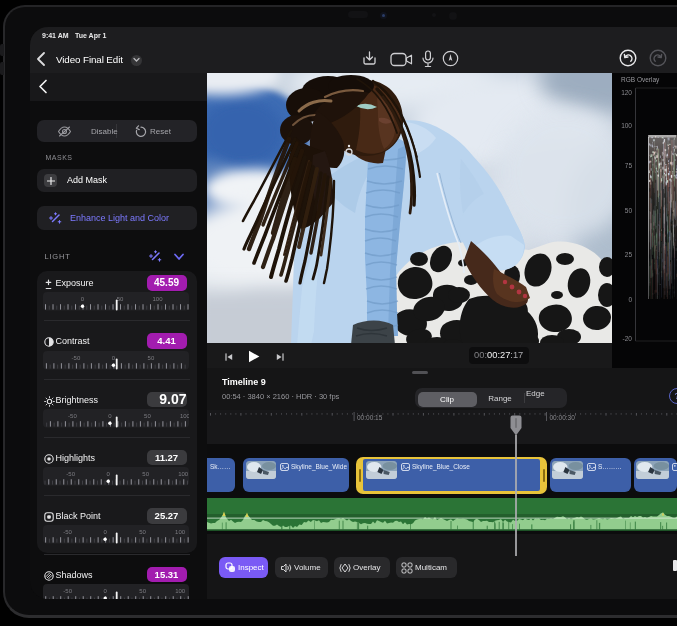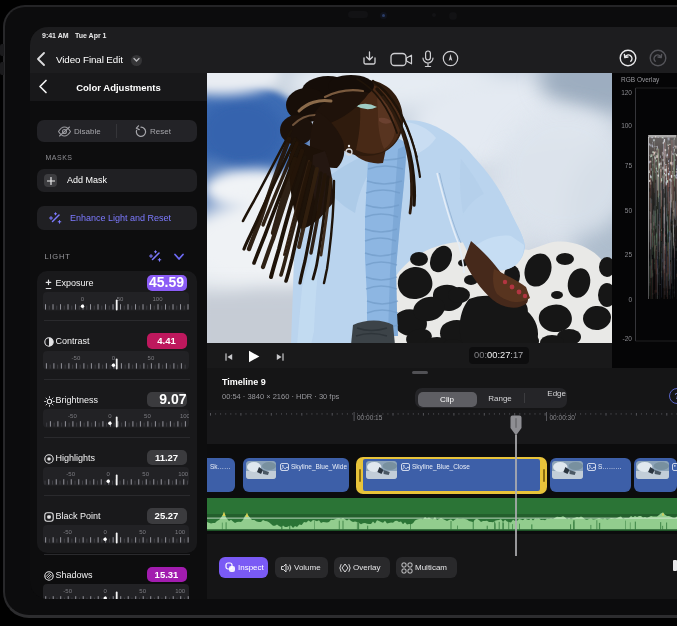--- a/index.html
+++ b/index.html
@@ -62,64 +62,63 @@
 <svg class="abs" style="left:619px;top:22px" width="18" height="18" viewBox="0 0 18 18">
  <circle cx="9" cy="9" r="7.8" stroke="#55555a" stroke-width="1.4" fill="none"></circle>
  <path d="M6.2 12.2 a3.6 3.6 0 1 1 5.8-3.9 M12.6 5.4 l-0.4 3.2 l-3.2-0.6" stroke="#55555a" stroke-width="1.4" fill="none" stroke-linecap="round" stroke-linejoin="round"></path>
       </svg>
 
 <div class="abs" style="left:0;top:46px;width:177px;height:526px;background:#0d0d0e"></div>
 <div class="abs" style="left:0;top:46px;width:177px;height:28px;background:#18181a"></div>
 <svg class="abs" style="left:8px;top:52px" width="10" height="15" viewBox="0 0 10 15">
  <path d="M8 1.5 L2 7.5 L8 13.5" stroke="#f2f2f2" stroke-width="1.7" fill="none" stroke-linecap="round" stroke-linejoin="round"></path>
       </svg>
-<div class="abs" style="left:0;top:55px;width:177px;text-align:center;font-size:9.5px;font-weight:700;color:#fff">Color Adjustments</div>
 
 <div class="abs" style="left:6.5px;top:93px;width:160px;height:22px;background:#232327;border-radius:7px"></div>
 <div class="abs" style="left:86px;top:97px;width:1px;height:14px;background:#353539"></div>
 <svg class="abs" style="left:27px;top:99px" width="15" height="11" viewBox="0 0 15 11">
  <path d="M1.5 5.5 C3.5 2.2 5.5 1 7.5 1 C9.5 1 11.5 2.2 13.5 5.5 C11.5 8.8 9.5 10 7.5 10 C5.5 10 3.5 8.8 1.5 5.5 Z" stroke="#98989d" stroke-width="1.1" fill="none"></path>
  <circle cx="7.5" cy="5.5" r="2" stroke="#98989d" stroke-width="1.1" fill="none"></circle>
  <path d="M2.5 10 L12.5 1" stroke="#98989d" stroke-width="1.1" stroke-linecap="round"></path>
       </svg>
-<div class="abs" style="left:44px;top:100px;font-size:8px;color:#a6a6ab">Disable</div>
+<div class="abs" style="left:61px;top:100px;font-size:8px;color:#a6a6ab">Disable</div>
 <svg class="abs" style="left:105px;top:98px" width="12" height="13" viewBox="0 0 12 13">
  <path d="M6 2.2 a4.6 4.6 0 1 1 -4.4 3.2 M3.5 0.8 L1.4 3.2 L4.3 4.6" stroke="#a6a6ab" stroke-width="1.2" fill="none" stroke-linecap="round" stroke-linejoin="round"></path>
       </svg>
 <div class="abs" style="left:120px;top:100px;font-size:8px;color:#a6a6ab">Reset</div>
 
 <div class="abs" style="left:15.5px;top:126.5px;font-size:7px;color:#8e8e93;letter-spacing:.5px">MASKS</div>
 <div class="abs" style="left:6.5px;top:142px;width:160px;height:22.5px;background:#202023;border-radius:7px"></div>
 <div class="abs" style="left:14px;top:147px;width:13px;height:13px;background:#3c3c3f;border-radius:4px"></div>
 <svg class="abs" style="left:16.5px;top:149.5px" width="8" height="8" viewBox="0 0 8 8">
  <path d="M4 0.5 V7.5 M0.5 4 H7.5" stroke="#ededee" stroke-width="1.2" stroke-linecap="round"></path>
       </svg>
 <div class="abs" style="left:37px;top:148px;font-size:9px;color:#fff">Add Mask</div>
 
 <div class="abs" style="left:6.5px;top:179px;width:160px;height:23.5px;background:#202023;border-radius:7px"></div>
 <svg class="abs" style="left:19px;top:185px" width="13" height="13" viewBox="0 0 13 13">
  <path d="M3.5 9.5 L10 3" stroke="#7d7aff" stroke-width="1.5" stroke-linecap="round"></path>
  <path d="M2 4.5 v3 M0.5 6 h3 M10.5 8.5 v2.6 M9.2 9.8 h2.6 M6.5 0.8 v2 M5.5 1.8 h2" stroke="#7d7aff" stroke-width="1.1" stroke-linecap="round"></path>
       </svg>
-<div class="abs" style="left:40px;top:186px;font-size:9px;color:#7d7aff">Enhance Light and Reset</div>
+<div class="abs" style="left:40px;top:186px;font-size:9px;color:#7d7aff">Enhance Light and Color</div>
 
 <div class="abs" style="left:14.5px;top:225px;font-size:7.5px;font-weight:400;color:#98989d;letter-spacing:.8px">LIGHT</div>
 <svg class="abs" style="left:119px;top:223px" width="13" height="13" viewBox="0 0 13 13">
  <path d="M3.5 9.5 L10 3" stroke="#7d7aff" stroke-width="1.5" stroke-linecap="round"></path>
  <path d="M2 4.5 v3 M0.5 6 h3 M10.5 8.5 v2.6 M9.2 9.8 h2.6 M6.5 0.8 v2 M5.5 1.8 h2" stroke="#7d7aff" stroke-width="1.1" stroke-linecap="round"></path>
       </svg>
 <svg class="abs" style="left:144px;top:226px" width="10" height="8" viewBox="0 0 10 8">
  <path d="M1 1.5 L5 6 L9 1.5" stroke="#6e6af5" stroke-width="1.7" fill="none" stroke-linecap="round" stroke-linejoin="round"></path>
       </svg>
 <div class="abs" style="left:6.5px;top:244px;width:160px;height:282px;background:#19191b;border-radius:10px"></div>
 <svg class="abs" style="left:14px;top:252.0px" width="9" height="11" viewBox="0 0 9 11">
         <path d="M2.2 3.3 h4.6 M4.5 1 v4.6 M2.2 9.5 h4.6" stroke="#e2e2e4" stroke-width="1.2" stroke-linecap="round"></path>
       </svg>
 <div class="abs" style="left:25.5px;top:251.0px;font-size:9px;color:#f2f2f3">Exposure</div>
-<div class="abs" style="left:116.5px;top:248.0px;width:40px;height:15.5px;background:#8b5cf6;border-radius:5px;text-align:center;line-height:15.5px;font-size:14px;font-weight:700;color:#fff">45.59</div>
+<div class="abs" style="left:116.5px;top:248.0px;width:40px;height:15.5px;background:#a21caf;border-radius:5px;text-align:center;line-height:15.5px;font-size:10px;font-weight:700;color:#fff">45.59</div>
 <svg class="abs" style="left:12.5px;top:265.2px" width="146" height="19" viewBox="0 0 146 19">
         <rect x="0" y="0" width="146" height="18.5" rx="4" fill="#222225"></rect>
         <text x="39.5" y="9.2" font-size="6" fill="#7c7c81" text-anchor="middle" font-family="Liberation Sans">0</text>
         <text x="77.0" y="9.2" font-size="6" fill="#7c7c81" text-anchor="middle" font-family="Liberation Sans">50</text>
         <text x="114.5" y="9.2" font-size="6" fill="#7c7c81" text-anchor="middle" font-family="Liberation Sans">100</text>
         <rect x="2.01" y="12.20" width="1" height="5.4" fill="#92929a"></rect>
         <rect x="5.76" y="13.60" width="1" height="4.0" fill="#3f3f44"></rect>
         <rect x="9.51" y="12.20" width="1" height="5.4" fill="#92929a"></rect>
         <rect x="13.26" y="13.60" width="1" height="4.0" fill="#3f3f44"></rect>
         <rect x="17.01" y="12.20" width="1" height="5.4" fill="#92929a"></rect>
@@ -159,21 +158,21 @@
         <rect x="144.51" y="12.20" width="1" height="5.4" fill="#92929a"></rect>
         <circle cx="39.5" cy="14.2" r="1.7" fill="#ffffff"></circle>
         <rect x="72.8" y="7.5" width="1.8" height="11" rx="0.9" fill="#f5f5f5"></rect>
       </svg>
 <div class="abs" style="left:13.5px;top:293.3px;width:146px;height:1px;background:#2a2a2d"></div>
 <svg class="abs" style="left:14px;top:310.3px" width="10" height="10" viewBox="0 0 10 10">
         <circle cx="5" cy="5" r="4.2" stroke="#e2e2e4" stroke-width="1.1" fill="none"></circle>
         <path d="M5 0.8 a4.2 4.2 0 0 1 0 8.4 z" fill="#e2e2e4"></path>
       </svg>
 <div class="abs" style="left:25.5px;top:309.3px;font-size:9px;color:#f2f2f3">Contrast</div>
-<div class="abs" style="left:116.5px;top:306.3px;width:40px;height:15.5px;background:#be185d;border-radius:5px;text-align:center;line-height:15.5px;font-size:9.5px;font-weight:700;color:#fff">4.41</div>
+<div class="abs" style="left:116.5px;top:306.3px;width:40px;height:15.5px;background:#a21caf;border-radius:5px;text-align:center;line-height:15.5px;font-size:9.5px;font-weight:700;color:#fff">4.41</div>
 <svg class="abs" style="left:12.5px;top:323.5px" width="146" height="19" viewBox="0 0 146 19">
         <rect x="0" y="0" width="146" height="18.5" rx="4" fill="#222225"></rect>
         <text x="32.9" y="9.2" font-size="6" fill="#7c7c81" text-anchor="middle" font-family="Liberation Sans">-50</text>
         <text x="70.4" y="9.2" font-size="6" fill="#7c7c81" text-anchor="middle" font-family="Liberation Sans">0</text>
         <text x="107.9" y="9.2" font-size="6" fill="#7c7c81" text-anchor="middle" font-family="Liberation Sans">50</text>
         <rect x="2.89" y="12.20" width="1" height="5.4" fill="#92929a"></rect>
         <rect x="6.64" y="13.60" width="1" height="4.0" fill="#3f3f44"></rect>
         <rect x="10.39" y="12.20" width="1" height="5.4" fill="#92929a"></rect>
         <rect x="14.14" y="13.60" width="1" height="4.0" fill="#3f3f44"></rect>
         <rect x="17.89" y="12.20" width="1" height="5.4" fill="#92929a"></rect>
@@ -1074,21 +1073,21 @@
 
 <div class="abs" style="left:177px;top:341px;width:470px;height:231px;background:#151516"></div>
 <div class="abs" style="left:382px;top:344px;width:16px;height:3px;background:#515155;border-radius:2px"></div>
 <div class="abs" style="left:192px;top:350px;font-size:9px;font-weight:700;color:#fff">Timeline 9</div>
 <div class="abs" style="left:192px;top:365px;font-size:7.5px;color:#98989d">00:54 · 3840 × 2160 · HDR · 30 fps</div>
 
 <div class="abs" style="left:385px;top:361px;width:152px;height:20px;background:#252528;border-radius:7px"></div>
 <div class="abs" style="left:387.5px;top:365px;width:59px;height:15px;background:#5e5e63;border-radius:5px;text-align:center;line-height:15px;font-size:8px;color:#fff">Clip</div>
 <div class="abs" style="left:448px;top:363.5px;width:44px;height:15px;text-align:center;line-height:15px;font-size:8px;color:#d6d6d8">Range</div>
 <div class="abs" style="left:494px;top:366px;width:1px;height:10px;background:#3c3c3f"></div>
-<div class="abs" style="left:496px;top:359px;width:40px;height:15px;text-align:right;line-height:15px;font-size:8px;color:#d6d6d8">Edge</div>
+<div class="abs" style="left:496px;top:359px;width:40px;height:15px;text-align:left;line-height:15px;font-size:8px;color:#d6d6d8">Edge</div>
 <div class="abs" style="left:639px;top:361px;width:16px;height:16px;border:1.2px solid #5964c8;border-radius:50%;text-align:center;line-height:14px;font-size:9px;color:#8f9bf5">?</div>
 
 <div class="abs" style="left:177px;top:417px;width:470px;height:90px;background:#0c0c0d"></div>
 
 <div class="abs" style="left:177px;top:383px;width:470px;height:34px;background:#18181a"></div>
 <svg class="abs" style="left:177px;top:383px" width="470" height="34" viewBox="0 0 470 34">
  <g fill="#47474b">
   <rect x="3.0" y="3" width="1" height="2.6" fill="#55555a"></rect>
           <rect x="8.1" y="3" width="1" height="1.8" fill="#3e3e42"></rect>
           <rect x="13.1" y="3" width="1" height="1.8" fill="#3e3e42"></rect>

